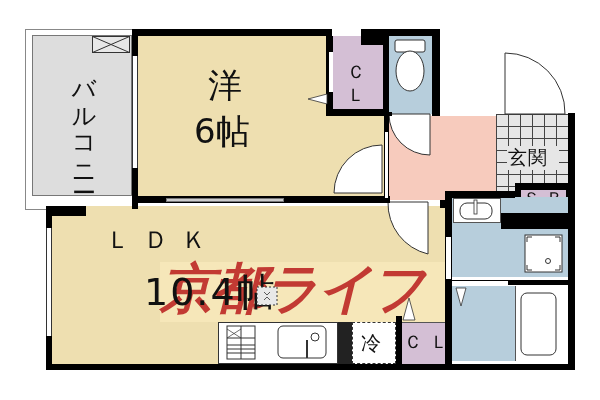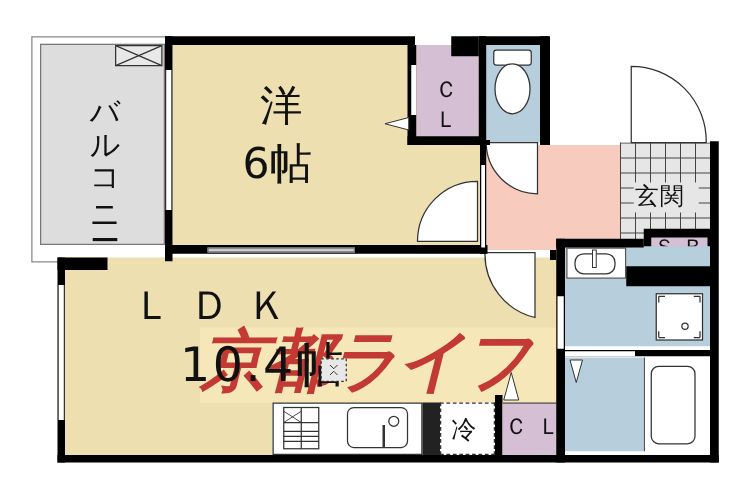--- a/index.html
+++ b/index.html
@@ -87,21 +87,21 @@
 </svg>
 <svg style="left:455px;top:287px;" width="12" height="20">
   <polygon points="6,19 1,1 11,1" fill="#fff" stroke="#333" stroke-width="0.8"></polygon>
 </svg>
 
 <div class="abs" style="left:52px;top:206px;width:397px;height:158px;background:#eedfb0;"></div>
 <div class="abs" style="left:160px;top:262px;width:289px;height:60px;background:#f6e7b9;"></div>
 
 <div class="label" style="left:160px;top:262px;font-size:54px;font-weight:bold;font-style:italic;color:#b91c1c;opacity:0.85;letter-spacing:-2px;">京都ライフ</div>
 
-<div class="label" style="left:106px;top:228px;font-size:32px;letter-spacing:14px;">ＬＤＫ</div>
+<div class="label" style="left:106px;top:228px;font-size:24px;letter-spacing:14px;">ＬＤＫ</div>
 <div class="label" style="left:96px;top:273px;font-size:38px;letter-spacing:2px;margin-left:48px;">10.4帖</div>
 
 <svg style="left:256px;top:286px;" width="22" height="20">
   <rect x="1" y="1" width="20" height="18" fill="#e8e8e8" stroke="#333" stroke-dasharray="2,2"></rect>
   <path d="M8,6 l3,3 M14,6 l-3,3 M8,14 l3,-3 M14,14 l-3,-3" stroke="#333" fill="none" stroke-width="0.8"></path>
 </svg>
 
 <div class="abs" style="left:218px;top:322px;width:120px;height:42px;background:#fff;border:1px solid #333;"></div>
 <svg style="left:226px;top:325px;" width="32" height="36">
   <rect x="1" y="1" width="28" height="33" fill="#fff" stroke="#333"></rect>

